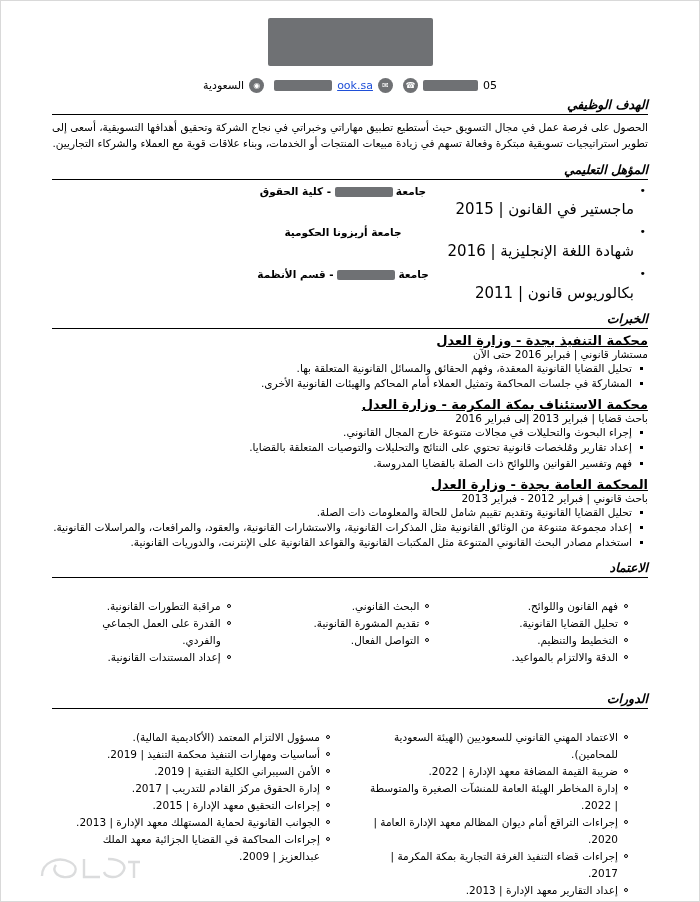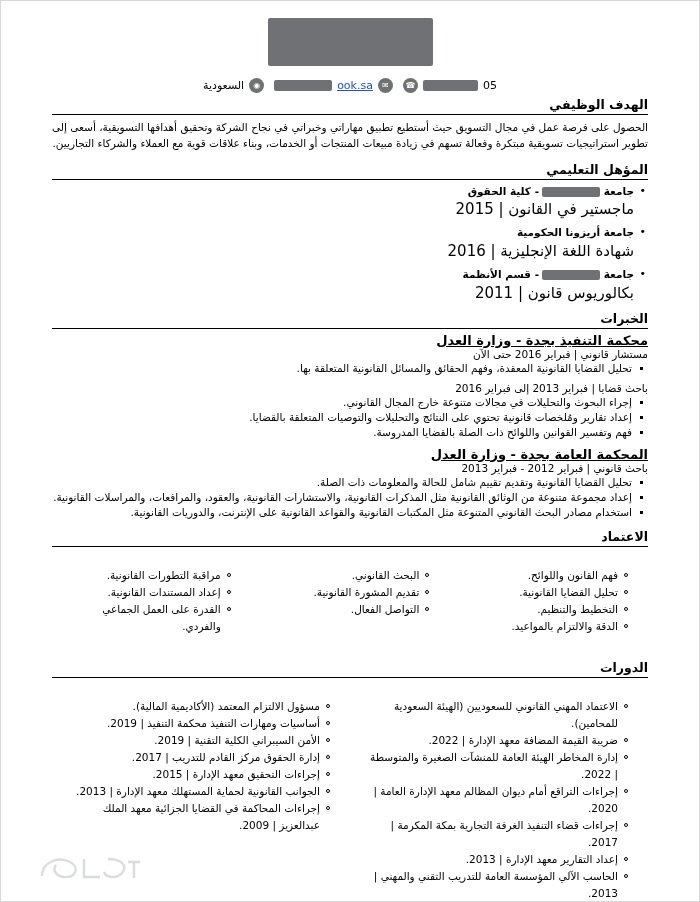--- a/index.html
+++ b/index.html
@@ -84,20 +84,21 @@
   .body-wrap {
     padding: 0 52px 0 52px;
     margin-top: 4px;
   }
   .sec-title {
     font-size: 12.5px;
     font-weight: bold;
     text-align: right;
     margin: 0 0 2px 0;
     letter-spacing: 0;
+    font-style: italic;
   }
   .rule {
     border-top: 1px solid #000;
     height: 0;
     margin: 0 0 4px 0;
   }
   .objective {
     font-size: 10.5px;
     line-height: 1.55;
     text-align: justify;
@@ -106,20 +107,21 @@
   ul.bul {
     list-style: none;
     margin: 0;
     padding: 0;
   }
   ul.bul > li {
     position: relative;
     padding-right: 14px;
     font-size: 10.5px;
     line-height: 1.5;
+    text-align: center;
   }
   ul.bul > li::before {
     content: "•";
     position: absolute;
     right: 2px;
     top: -1px;
     font-size: 11px;
   }
   .edu-item { margin-bottom: 1px; }
   .edu-line1 {
@@ -294,24 +296,26 @@
 
     <div class="sec-gap">
       <div class="sec-title">الخبرات</div>
       <div class="rule"></div>
 
       <div class="exp-block">
         <div class="exp-head">محكمة التنفيذ بجدة - وزارة العدل</div>
         <div class="exp-sub">مستشار قانوني | فبراير 2016 حتى الآن</div>
         <ul class="sq">
           <li>تحليل القضايا القانونية المعقدة، وفهم الحقائق والمسائل القانونية المتعلقة بها.</li>
+          <li>المشاركة في جلسات المحاكمة وتمثيل العملاء أمام المحاكم والهيئات القانونية الأخرى.</li>
         </ul>
       </div>
 
       <div class="exp-block">
+        <div class="exp-head">محكمة الاستئناف بمكة المكرمة - وزارة العدل</div>
         <div class="exp-sub">باحث قضايا | فبراير 2013 إلى فبراير 2016</div>
         <ul class="sq">
           <li>إجراء البحوث والتحليلات في مجالات متنوعة خارج المجال القانوني.</li>
           <li>إعداد تقارير ومُلخصات قانونية تحتوي على النتائج والتحليلات والتوصيات المتعلقة بالقضايا.</li>
           <li>فهم وتفسير القوانين واللوائح ذات الصلة بالقضايا المدروسة.</li>
         </ul>
       </div>
 
       <div class="exp-block">
         <div class="exp-head">المحكمة العامة بجدة - وزارة العدل</div>
@@ -340,22 +344,22 @@
         <div>
           <ul class="circ">
             <li>البحث القانوني.</li>
             <li>تقديم المشورة القانونية.</li>
             <li>التواصل الفعال.</li>
           </ul>
         </div>
         <div>
           <ul class="circ">
             <li>مراقبة التطورات القانونية.</li>
+            <li>القدرة على العمل الجماعي والفردي.</li>
             <li>إعداد المستندات القانونية.</li>
-            <li>القدرة على العمل الجماعي والفردي.</li>
           </ul>
         </div>
       </div>
     </div>
 
     <div class="sec-gap">
       <div class="sec-title">الدورات</div>
       <div class="rule"></div>
 
       <div class="grid2">

